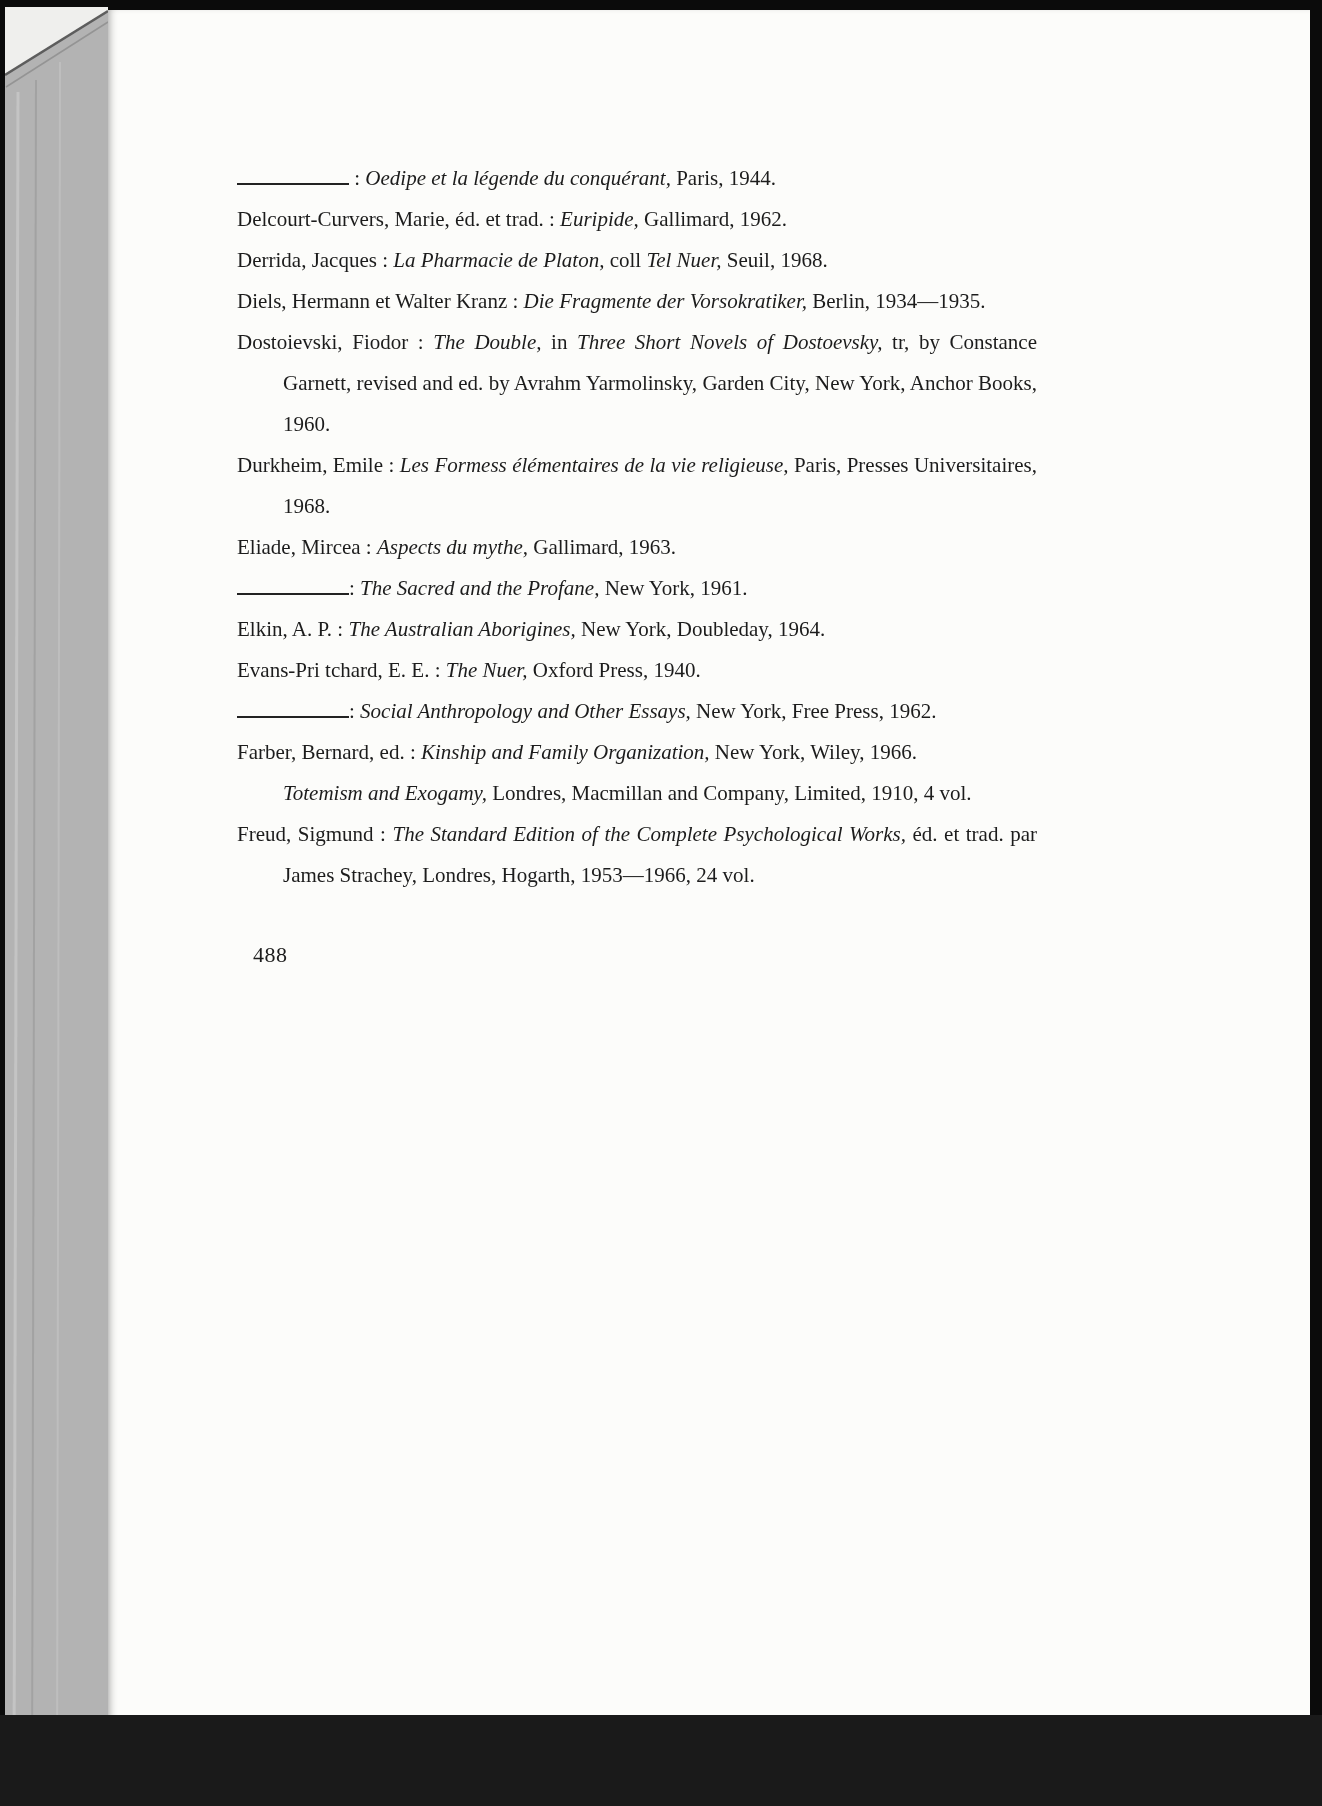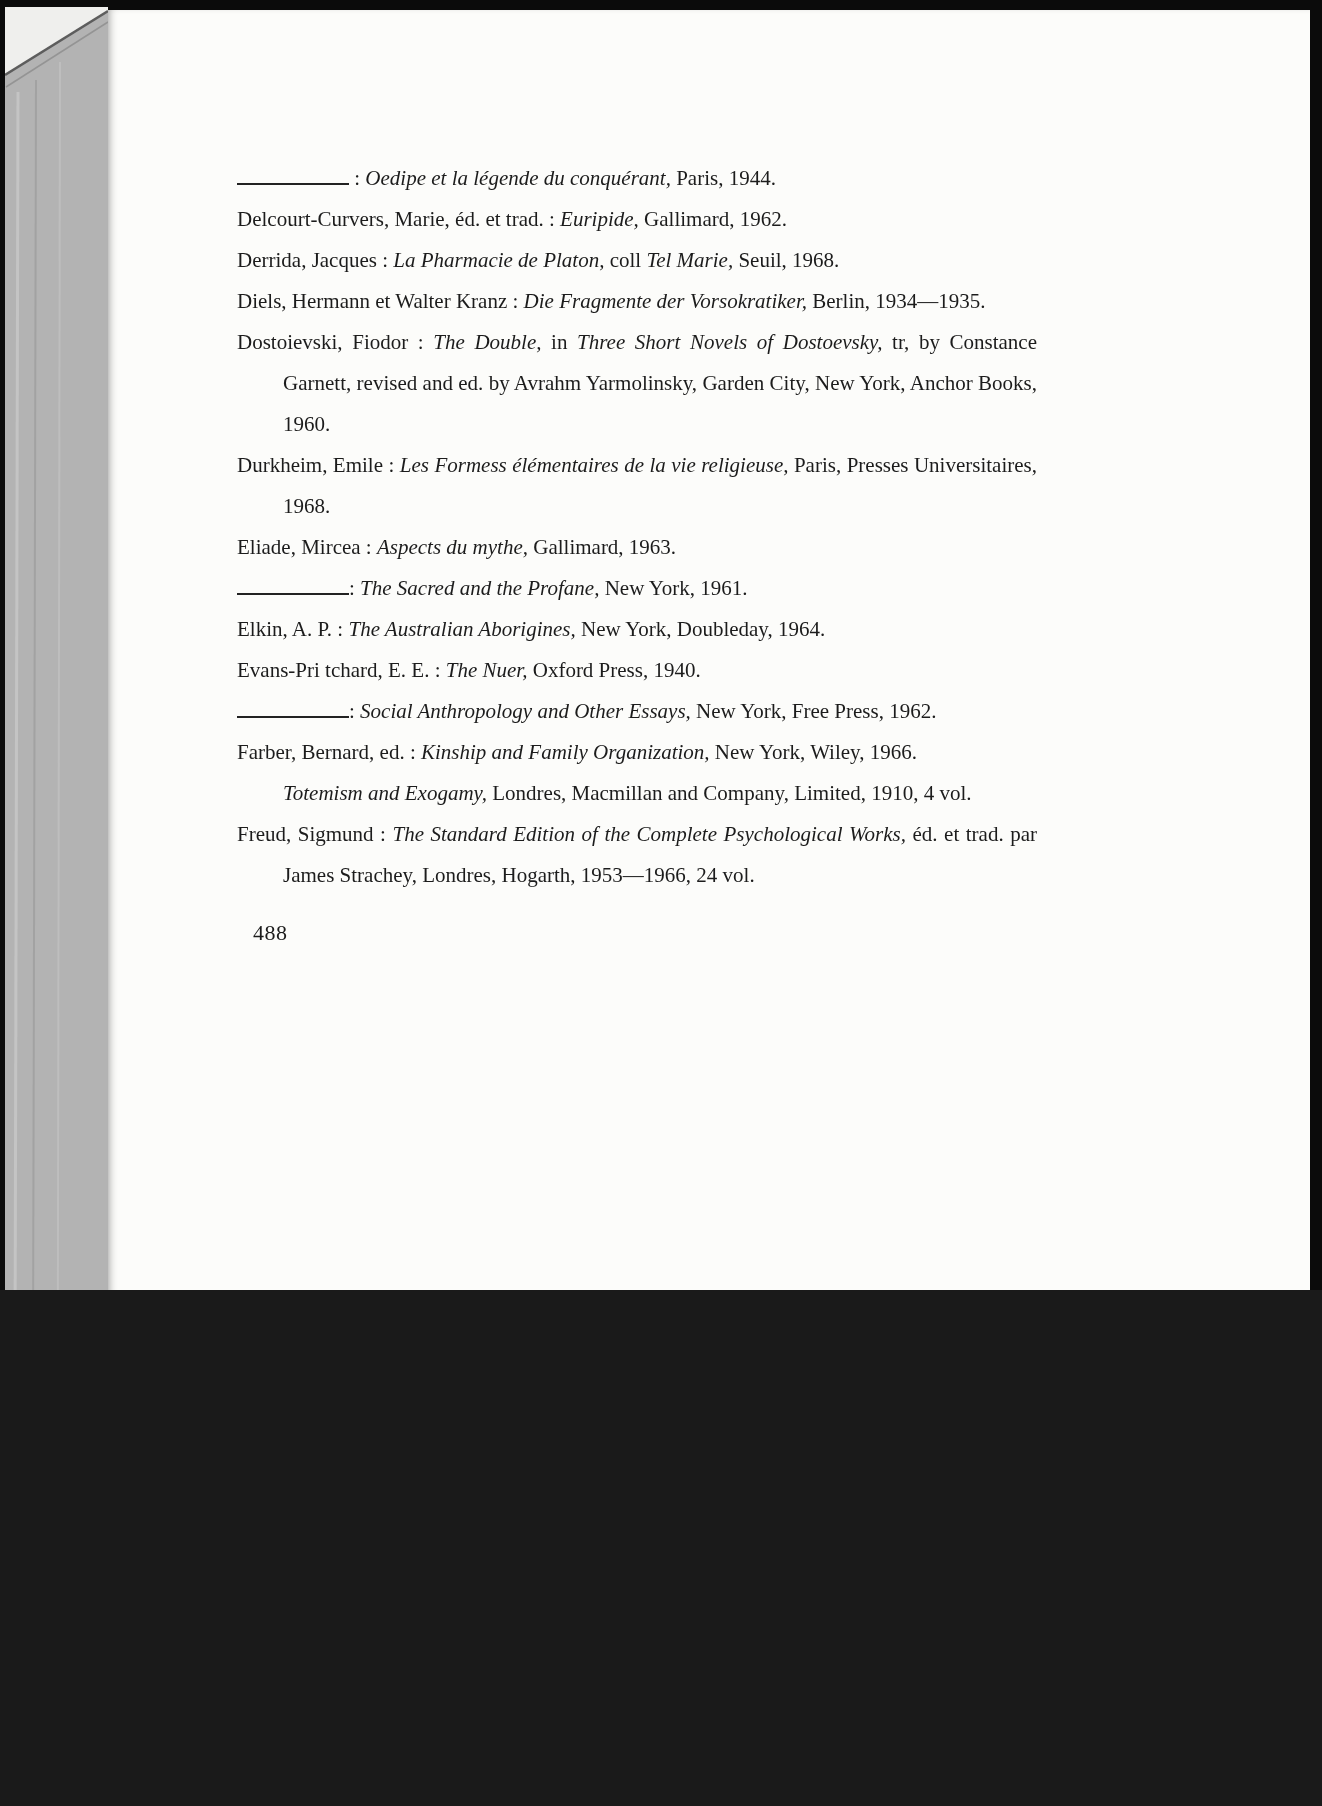--- a/index.html
+++ b/index.html
@@ -1,21 +1,21 @@
 <!DOCTYPE html>
 <html><head>
 <meta charset="utf-8">
 <style>
   * { margin:0; padding:0; box-sizing:border-box; }
   html,body { background:#1a1a1a; }
   body { font-family:"Liberation Serif", serif; }
 
   .scan {
     position:relative;
-    width:1322px; height:1290px;
+    width:1322px; height:1715px;
     background:#0b0b0b;
     overflow:hidden;
   }
 
   
   .edge {
     position:absolute; left:5px; top:7px;
     width:103px; height:1792px;
     display:block;
   }
@@ -47,21 +47,21 @@
   .it { font-style:italic; }
 
   .blank {
     display:inline-block;
     width:112px; height:2px;
     border-bottom:2px solid #222;
     vertical-align:baseline;
   }
 
   .pagenum {
-    margin-top:16px;
+    margin-top:38px;
     padding-left:16px;
     font-size:22px;
     color:#1c1c1c;
     letter-spacing:0.5px;
   }
 </style>
 </head>
 <body>
 
 <div class="scan">
@@ -74,21 +74,21 @@
     <line x1="13" y1="85" x2="9" y2="1792" stroke="#c4c4c4" stroke-width="3"></line>
     <line x1="31" y1="73" x2="27" y2="1792" stroke="#a2a2a2" stroke-width="2"></line>
     <line x1="55" y1="55" x2="52" y2="1792" stroke="#bebebe" stroke-width="2"></line>
   </svg>
 
   <div class="page">
     <div class="biblio">
       <div>
           <p class="entry"><span class="blank"></span><span class="rm"> : </span><span class="it">Oedipe et la légende du conquérant,</span><span class="rm"> Paris, 1944.</span></p>
           <p class="entry"><span class="rm">Delcourt-Curvers, Marie, éd. et trad. : </span><span class="it">Euripide,</span><span class="rm"> Gallimard, 1962.</span></p>
-          <p class="entry"><span class="rm">Derrida, Jacques : </span><span class="it">La Pharmacie de Platon,</span><span class="rm"> coll </span><span class="it">Tel Marie,</span><span class="rm"> Seuil, 1968.</span></p>
+          <p class="entry"><span class="rm">Derrida, Jacques : </span><span class="it">La Pharmacie de Platon,</span><span class="rm"> coll </span><span class="it">Tel Nuer,</span><span class="rm"> Seuil, 1968.</span></p>
           <p class="entry"><span class="rm">Diels, Hermann et Walter Kranz : </span><span class="it">Die Fragmente der Vorsokratiker,</span><span class="rm"> Berlin, 1934—1935.</span></p>
           <p class="entry"><span class="rm">Dostoievski, Fiodor : </span><span class="it">The Double,</span><span class="rm"> in </span><span class="it">Three Short Novels of Dostoevsky,</span><span class="rm"> tr, by Constance Garnett, revised and ed. by Avrahm Yarmolinsky, Garden City, New York, Anchor Books, 1960.</span></p>
           <p class="entry"><span class="rm">Durkheim, Emile : </span><span class="it">Les Formess élémentaires de la vie religieuse,</span><span class="rm"> Paris, Presses Universitaires, 1968.</span></p>
           <p class="entry"><span class="rm">Eliade, Mircea : </span><span class="it">Aspects du mythe,</span><span class="rm"> Gallimard, 1963.</span></p>
           <p class="entry"><span class="blank"></span><span class="rm">: </span><span class="it">The Sacred and the Profane,</span><span class="rm"> New York, 1961.</span></p>
           <p class="entry"><span class="rm">Elkin, A. P. : </span><span class="it">The Australian Aborigines,</span><span class="rm"> New York, Doubleday, 1964.</span></p>
           <p class="entry"><span class="rm">Evans-Pri tchard, E. E. : </span><span class="it">The Nuer,</span><span class="rm"> Oxford Press, 1940.</span></p>
           <p class="entry"><span class="blank"></span><span class="rm">: </span><span class="it">Social Anthropology and Other Essays,</span><span class="rm"> New York, Free Press, 1962.</span></p>
           <p class="entry"><span class="rm">Farber, Bernard, ed. : </span><span class="it">Kinship and Family Organization,</span><span class="rm"> New York, Wiley, 1966.</span></p>
           <p class="entry no-hang"><span class="it">Totemism and Exogamy,</span><span class="rm"> Londres, Macmillan and Company, Limited, 1910, 4 vol.</span></p>

